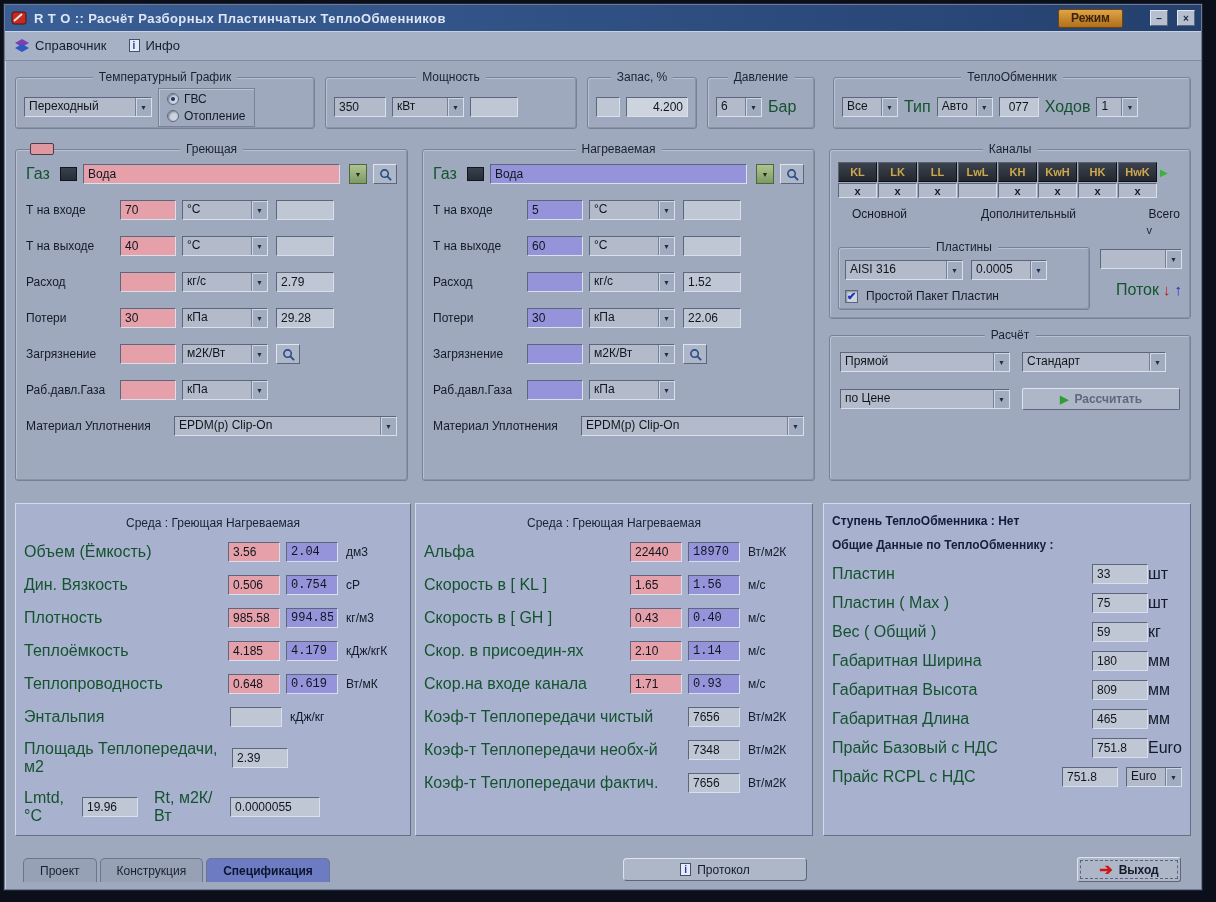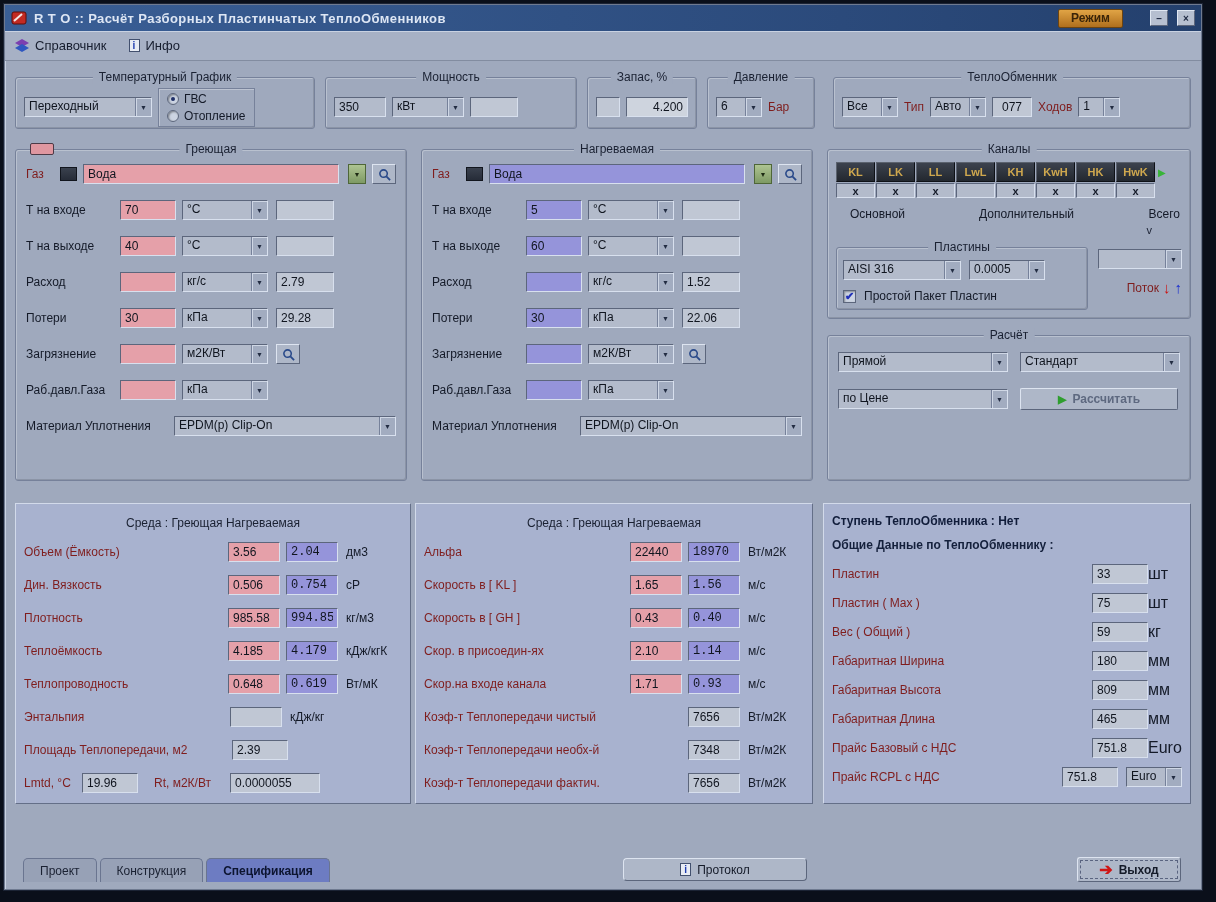--- a/index.html
+++ b/index.html
@@ -94,23 +94,23 @@
     width:13px; height:13px; background:#ccd4e2; border:1px solid #5c667c;
     box-shadow:inset 1px 1px 2px rgba(0,0,0,.35);
     display:inline-flex; align-items:center; justify-content:center;
     font-size:11px; color:#2030b8; font-weight:bold; flex:0 0 13px;
   }
   .check.dark{ width:17px; height:14px; flex:0 0 17px; background:linear-gradient(#3a414e,#262c38); border-color:#11151d; box-shadow:none; }
   
   .w24{width:24px}.w28{width:28px}.w40{width:40px}.w42{width:42px}.w44{width:44px}.w46{width:46px}
   .w48{width:48px}.w52{width:52px}.w56{width:56px}.w58{width:58px}.w64{width:56px}.w72{width:72px}
   .w76{width:76px}.w84{width:84px}.w86{width:86px}.w90{width:90px}.w108{width:108px}.w118{width:118px}
-  .w128{width:128px}.w160{width:160px}.w170{width:170px}
+  .w128{width:128px}.w160{width:144px}.w170{width:170px}
   .flex1{ flex:1; }
-  .lbl{ font-size:12px; color:#7f1d1d; }
+  .lbl{ font-size:16px; color:#14532d; }
   
   .top-row{ display:flex; gap:10px; margin-top:10px; }
   .top-row .group{ height:52px; display:flex; align-items:center; gap:6px; }
   .radio-box{ border:1px solid #76819a; box-shadow:inset 1px 1px 0 rgba(255,255,255,.3);
     padding:3px 8px; display:flex; flex-direction:column; gap:3px; }
   .radio-line{ display:flex; align-items:center; gap:5px; font-size:12px; }
   .g-exchanger{ margin-left:auto; }
   
   .mid-row{ display:flex; gap:14px; margin-top:20px; }
   .hx{ width:445px; min-height:332px; padding:14px 10px 8px; }

